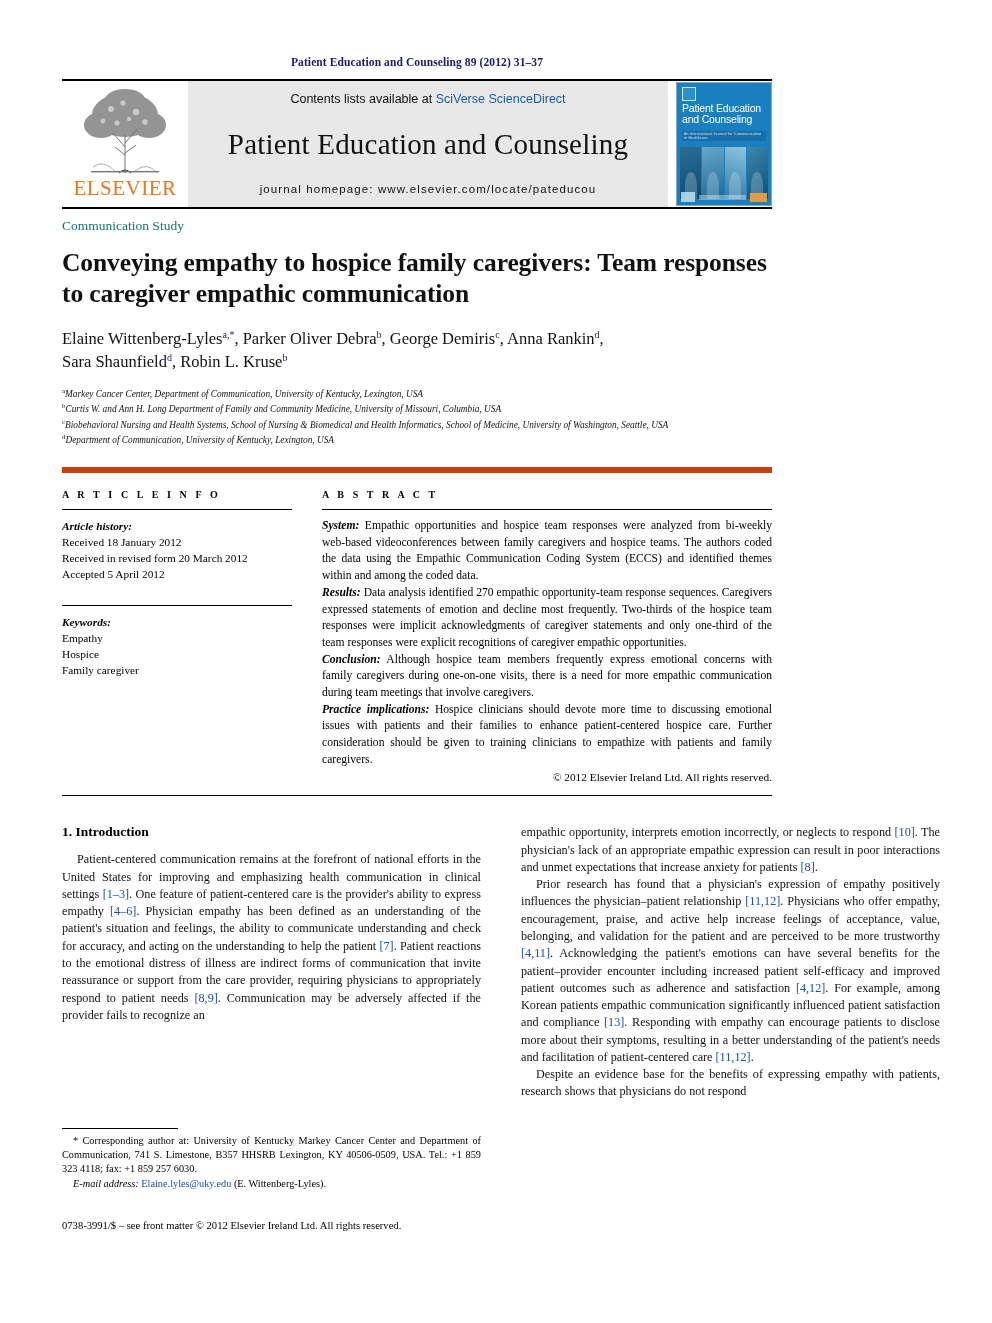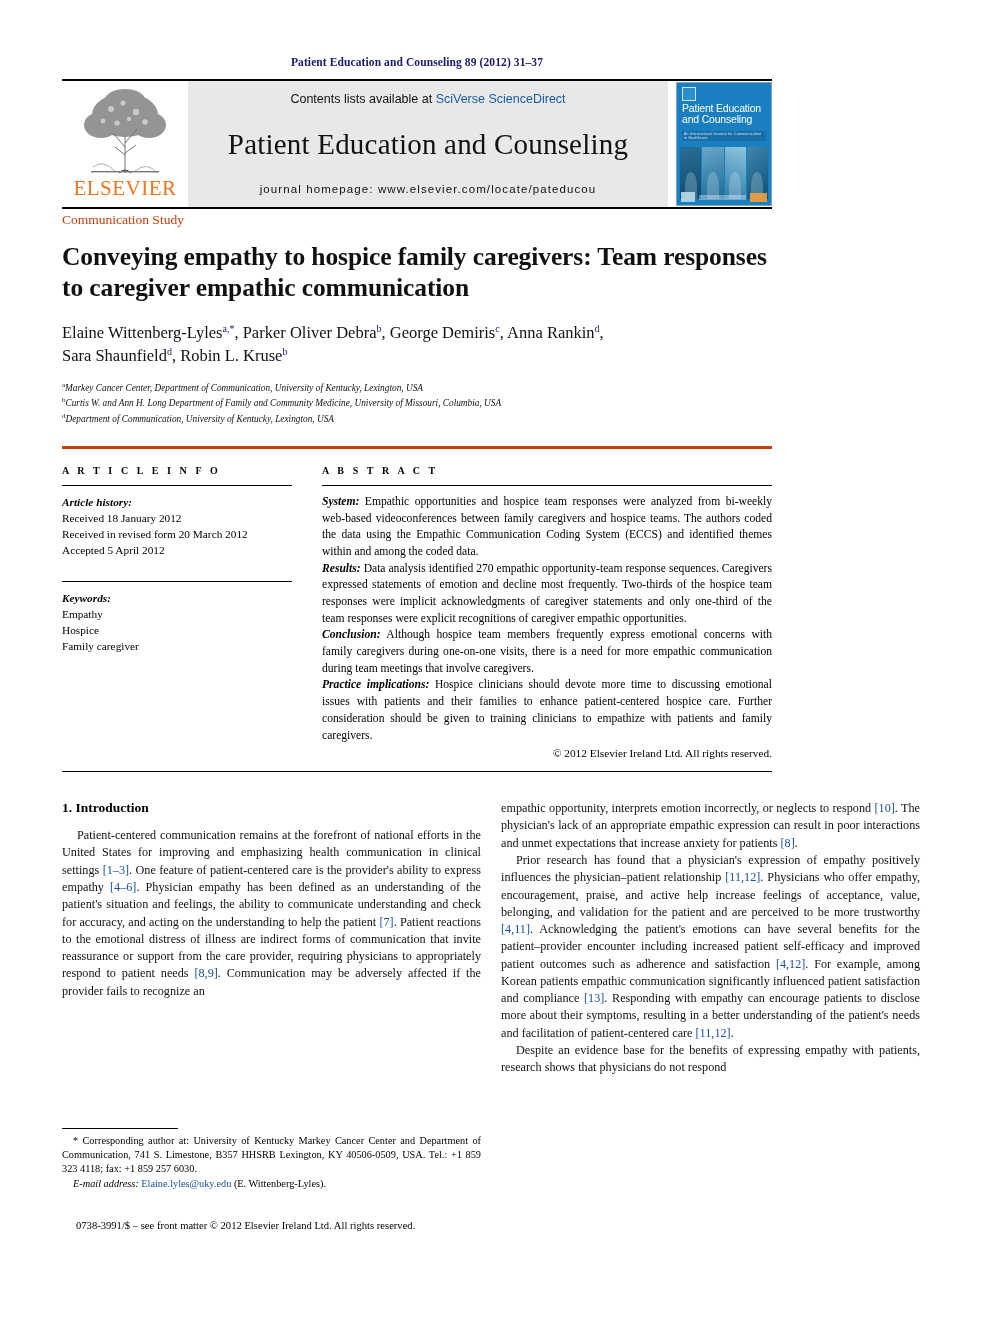--- a/index.html
+++ b/index.html
@@ -154,24 +154,24 @@
     display:flex; align-items:center; justify-content:space-between;
   }
   .cb-logo { width: 14px; height: 10px; background:#bfe0f1; opacity:.85; }
   .cb-mid { height: 5px; flex:1 1 auto; margin: 0 4px; background: rgba(255,255,255,.35); }
   .cb-logo2 { width: 17px; height: 9px; background:#f0a23c; opacity:.9; }
 
   .rule-thick { border-top: 2.2px solid #000; }
 
   
   .section-label {
-    margin-top: 3px;
+    margin-top: 9px;
     font-size: 13.5px;
     font-family: "Liberation Serif", serif;
-    color: #c2410c;
+    color: #0f766e;
   }
   .article-title {
     margin-top: 14px;
     font-size: 25.5px;
     line-height: 1.21;
     font-family: "Liberation Serif", serif;
     color: #111;
     letter-spacing: -0.1px;
   }
   .authors {
@@ -187,21 +187,21 @@
     font-size: 9.3px;
     font-style: italic;
     line-height: 1.52;
     color: #111;
   }
   .affiliations sup { font-style: normal; font-size: 7px; vertical-align: super; }
 
   
   .infoabs {
     margin-top: 20px;
-    border-top: 3px solid #c2410c;
+    border-top: 6px solid #c2410c;
     padding-top: 16px;
     display: flex;
     gap: 30px;
   }
   .col-info { width: 230px; flex: 0 0 230px; }
   .col-abs { flex: 1 1 auto; }
   .smallcaps-head {
     font-size: 10px;
     font-weight: bold;
     letter-spacing: 3.1px;
@@ -223,21 +223,21 @@
     text-align: right;
     font-size: 11.3px;
     margin-top: 3px;
   }
   .abs-bottom-rule { border-top: 1.6px solid #000; margin-top: 12px; }
 
   
   .columns {
     margin-top: 28px;
     display: flex;
-    gap: 20px;
+    gap: 40px;
     position: relative;
   }
   .col { width: 419px; flex: 0 0 419px; }
   .h2 {
     font-size: 13.5px;
     font-weight: bold;
     font-family: "Liberation Serif", serif;
     margin: 0 0 11px 0;
   }
   .body-text {
@@ -261,21 +261,21 @@
   .footnote {
     font-size: 10.3px;
     line-height: 1.38;
     text-align: justify;
   }
   .footnote p { margin: 0; text-indent: 11px; }
   .footnote .email-it { font-style: italic; }
   .footnote a, .link { color: #1a4fa0; text-decoration: none; }
   .imprint {
     position: absolute;
-    left: 76px;
+    left: 62px;
     top: 1218px;
     width: 460px;
     font-size: 10.6px;
     line-height: 1.42;
   }
   .imprint .doi { color: #1a4fa0; }
 </style>
 </head>
 <body>
 
@@ -350,20 +350,21 @@
 
   <h1 class="article-title">Conveying empathy to hospice family caregivers: Team responses to caregiver empathic communication</h1>
 
   <div class="authors">
     <span><span>Elaine Wittenberg-Lyles</span><sup class="star">a,*</sup>, </span><span><span>Parker Oliver Debra</span><sup>b</sup>, </span><span><span>George Demiris</span><sup>c</sup>, </span><span><span>Anna Rankin</span><sup>d</sup>,</span><br><span><span>Sara Shaunfield</span><sup>d</sup>, </span><span><span>Robin L. Kruse</span><sup>b</sup></span>
   </div>
 
   <div class="affiliations">
     <div><sup>a</sup><span>Markey Cancer Center, Department of Communication, University of Kentucky, Lexington, USA</span></div>
     <div><sup>b</sup><span>Curtis W. and Ann H. Long Department of Family and Community Medicine, University of Missouri, Columbia, USA</span></div>
+    <div><sup>c</sup><span>Biobehavioral Nursing and Health Systems, School of Nursing &amp; Biomedical and Health Informatics, School of Medicine, University of Washington, Seattle, USA</span></div>
     <div><sup>d</sup><span>Department of Communication, University of Kentucky, Lexington, USA</span></div>
   </div>
 
   <div class="infoabs">
 
     <div class="col-info">
       <div class="smallcaps-head">A R T I C L E  I N F O</div>
       <div class="hr-med"></div>
       <div class="info-block">
         <div class="it">Article history:</div>

